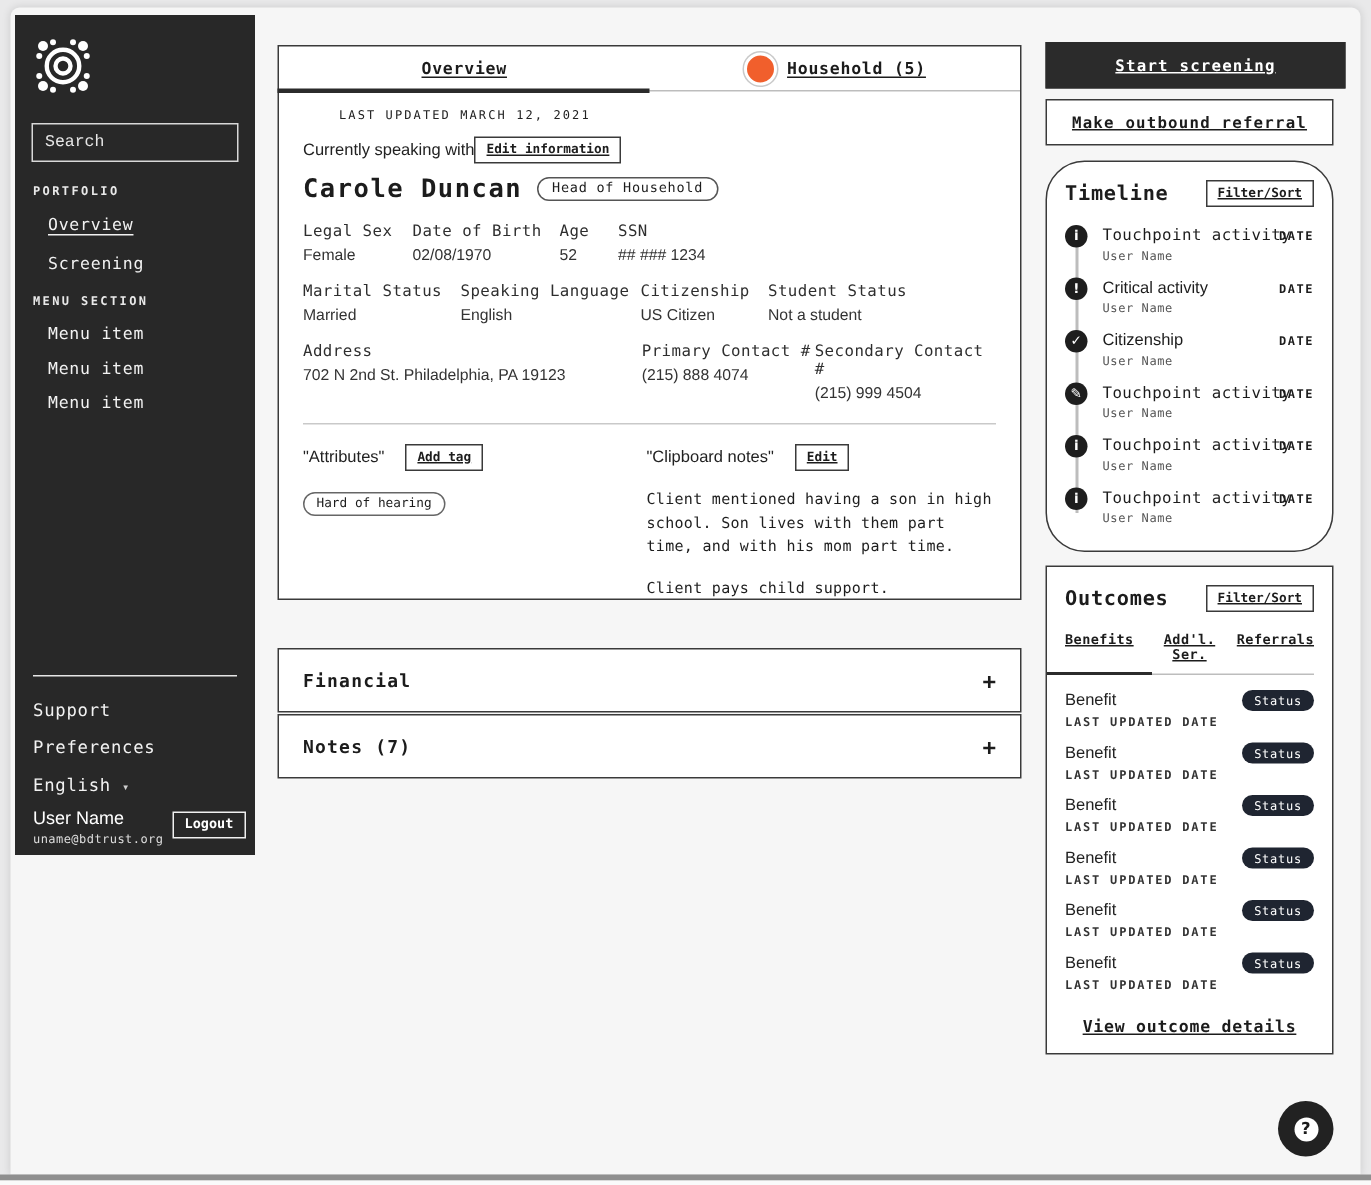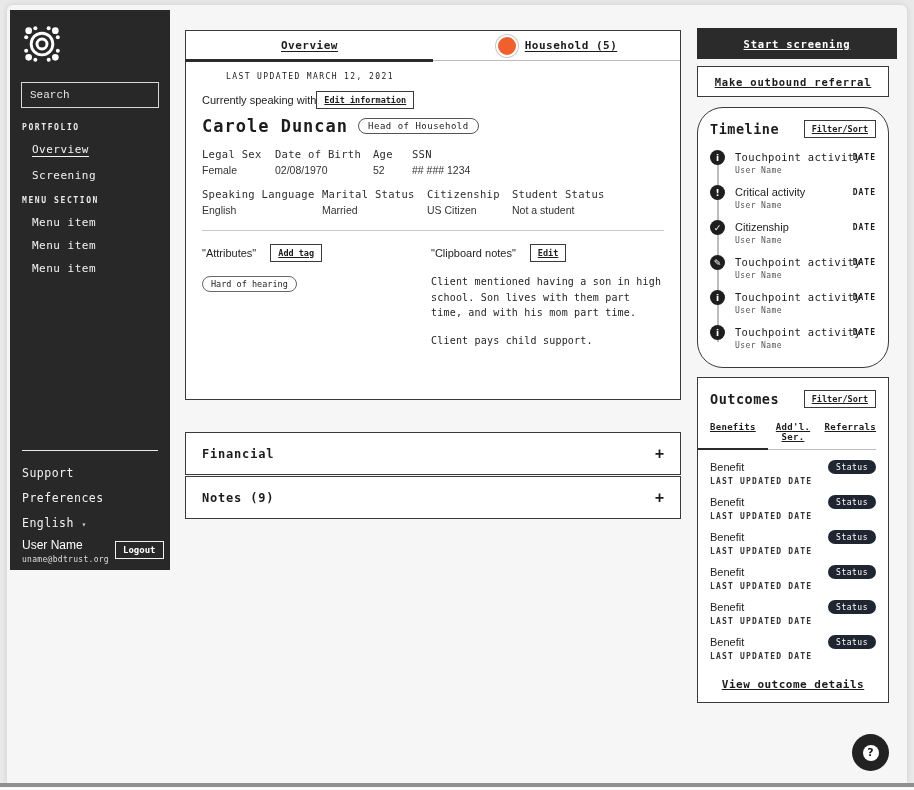--- a/index.html
+++ b/index.html
@@ -189,38 +189,52 @@
           <div class="flabel">Age</div>
           <div class="fvalue">52</div>
         </div>
         <div class="field">
           <div class="flabel">SSN</div>
           <div class="fvalue">## ### 1234</div>
         </div>
       </div>
 
       <div class="fields-row">
+        <div class="field" style="width:105px">
+          <div class="flabel">Marital Status</div>
+          <div class="fvalue">Married</div>
+        </div>
         <div class="field" style="width:120px">
           <div class="flabel">Speaking Language</div>
           <div class="fvalue">English</div>
         </div>
-        <div class="field" style="width:105px">
-          <div class="flabel">Marital Status</div>
-          <div class="fvalue">Married</div>
-        </div>
         <div class="field" style="width:85px">
           <div class="flabel">Citizenship</div>
           <div class="fvalue">US Citizen</div>
         </div>
         <div class="field">
           <div class="flabel">Student Status</div>
           <div class="fvalue">Not a student</div>
         </div>
       </div>
 
+      <div class="fields-row">
+        <div class="field" style="width:235px">
+          <div class="flabel">Address</div>
+          <div class="fvalue">702 N 2nd St. Philadelphia, PA 19123</div>
+        </div>
+        <div class="field" style="width:120px">
+          <div class="flabel">Primary Contact #</div>
+          <div class="fvalue">(215) 888 4074</div>
+        </div>
+        <div class="field">
+          <div class="flabel">Secondary Contact #</div>
+          <div class="fvalue">(215) 999 4504</div>
+        </div>
+      </div>
 
       <div class="divider"></div>
 
       <div class="bottom-cols">
         <div class="attr-col">
           <div class="sec-head">
             <span class="sec-title">"Attributes"</span>
             <button class="mini-btn">Add tag</button>
           </div>
           <div class="tag-pill">Hard of hearing</div>
@@ -235,21 +249,21 @@
         </div>
       </div>
     </div>
   </div>
 
   <div class="accordion" style="top:432px">
     <span class="acc-title">Financial</span>
     <span class="acc-plus">+</span>
   </div>
   <div class="accordion" style="top:476px">
-    <span class="acc-title">Notes (9)</span>
+    <span class="acc-title">Notes (7)</span>
     <span class="acc-plus">+</span>
   </div>
 
   <button class="btn-primary">Start screening</button>
   <button class="btn-secondary">Make outbound referral</button>
 
   <div class="side-card timeline-card">
     <div class="card-head">
       <span class="card-title">Timeline</span>
       <button class="mini-btn">Filter/Sort</button>

